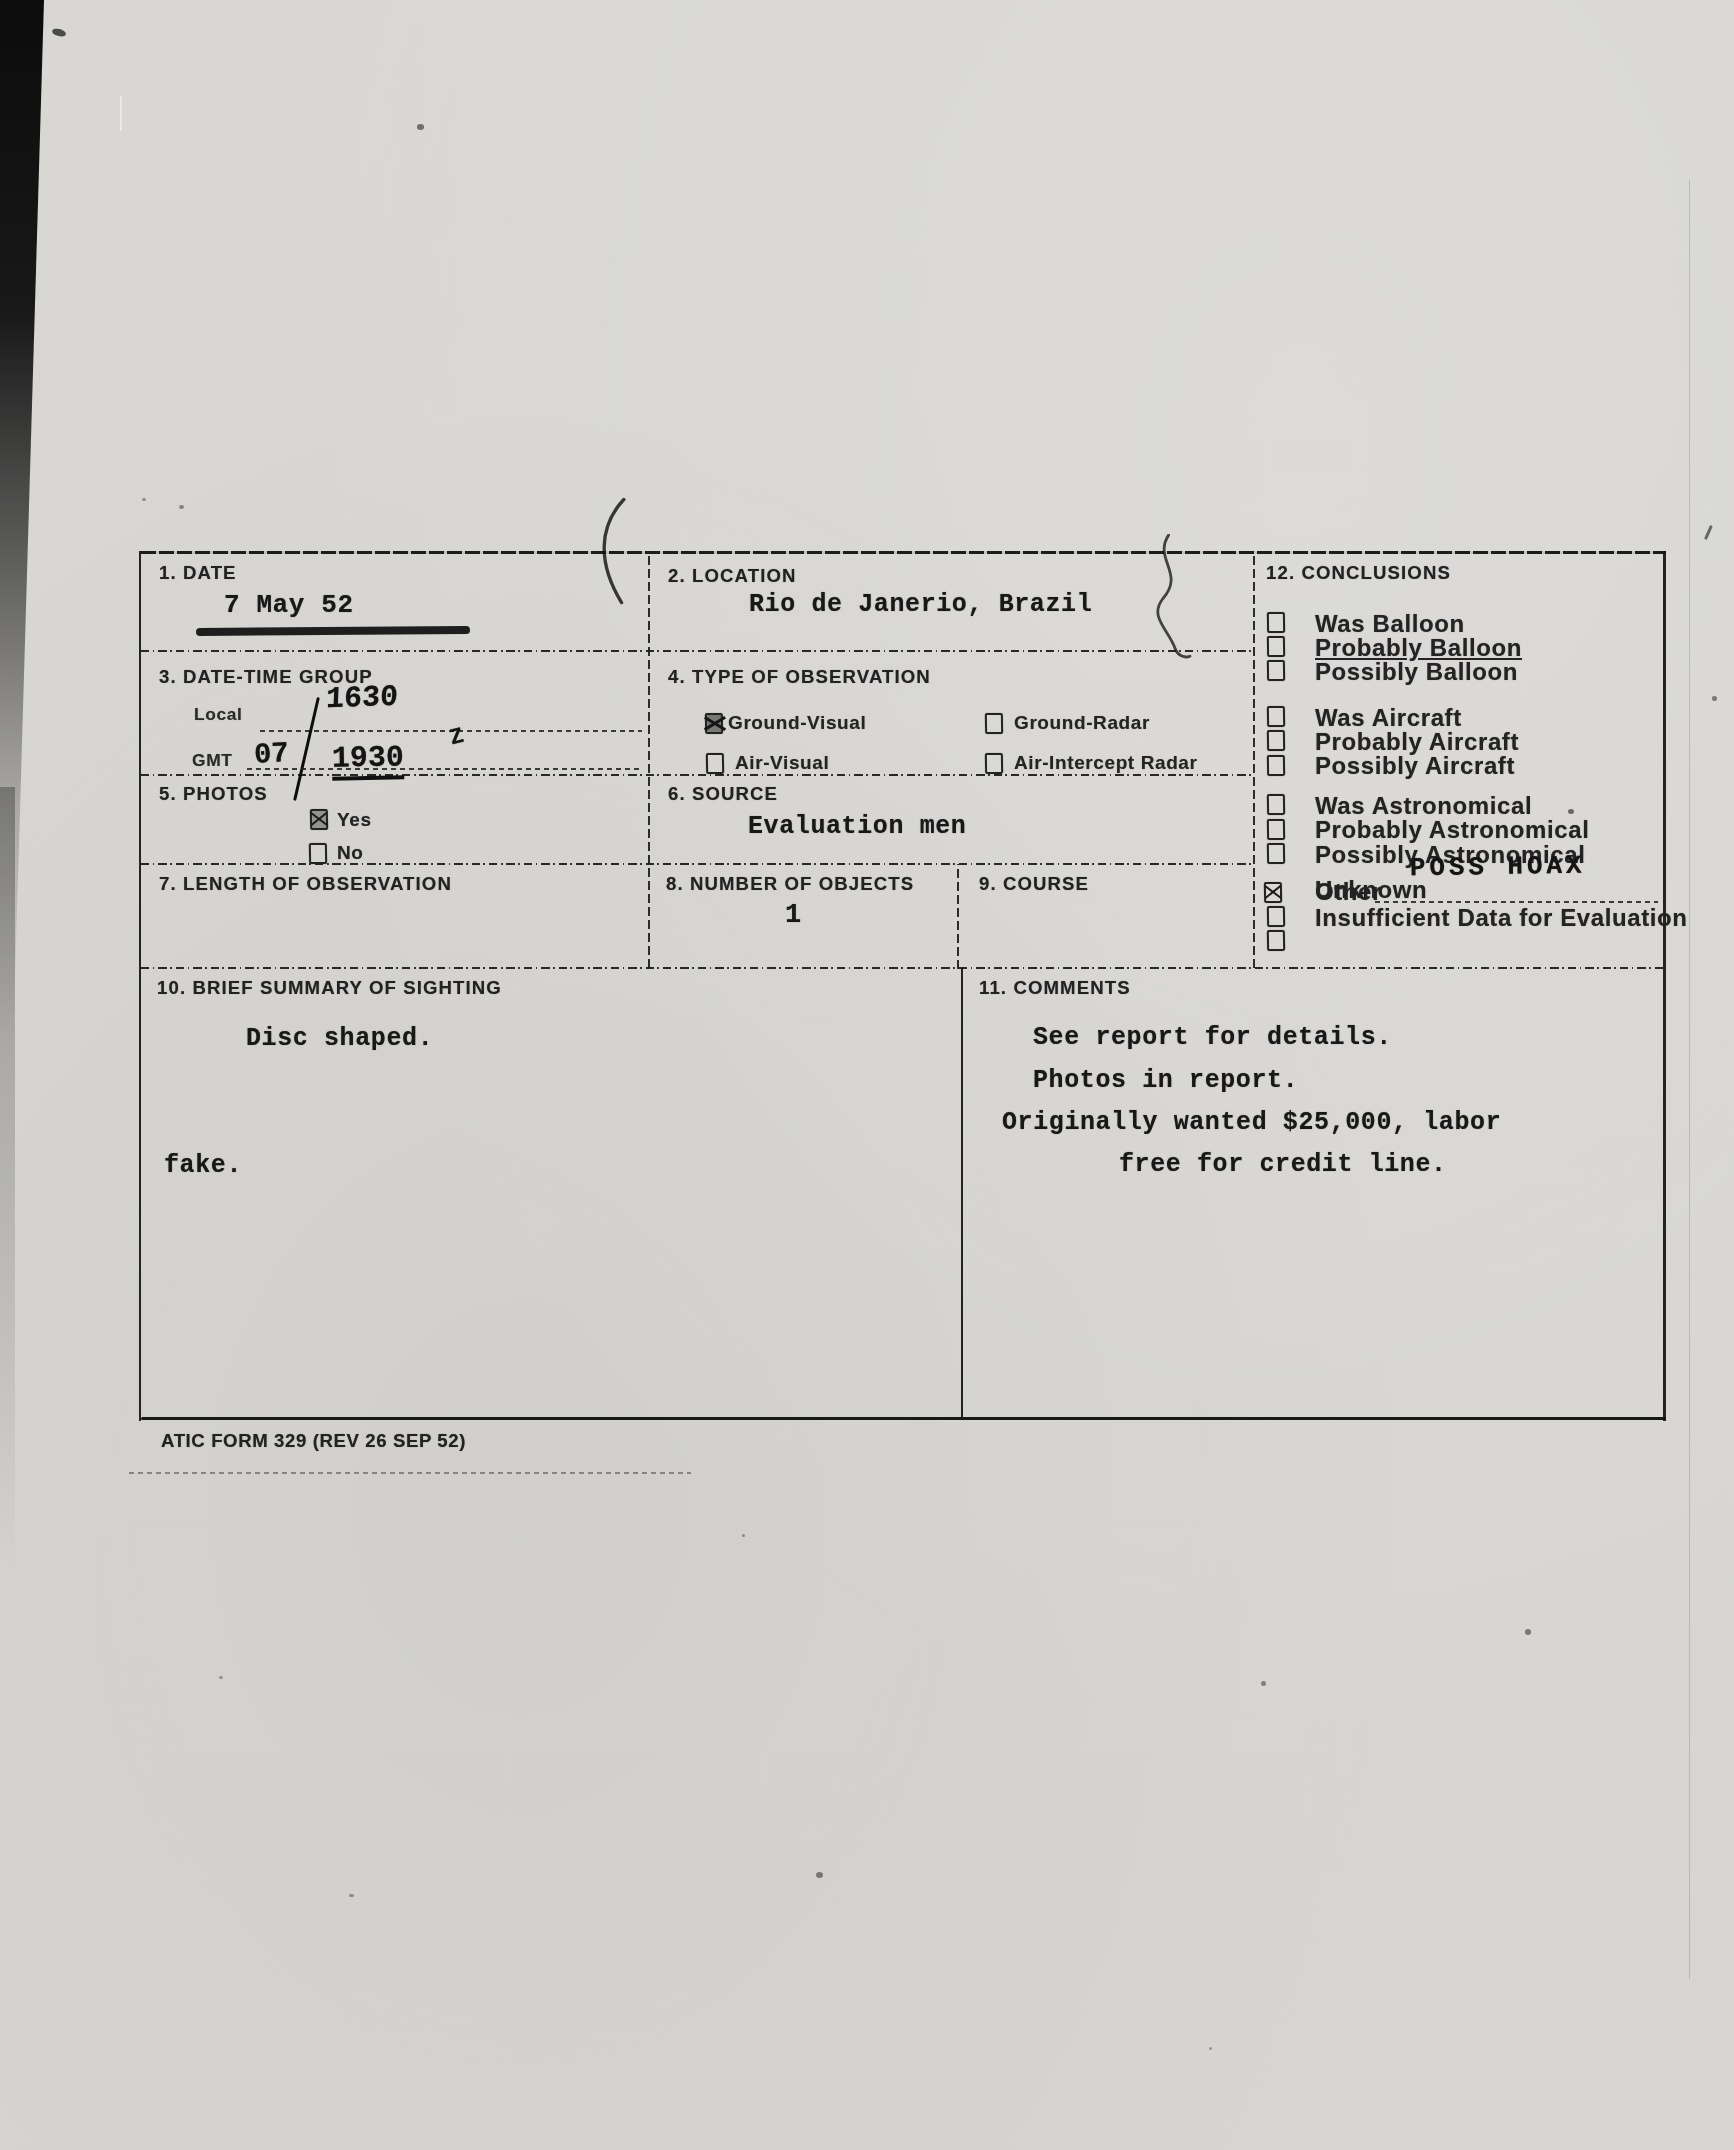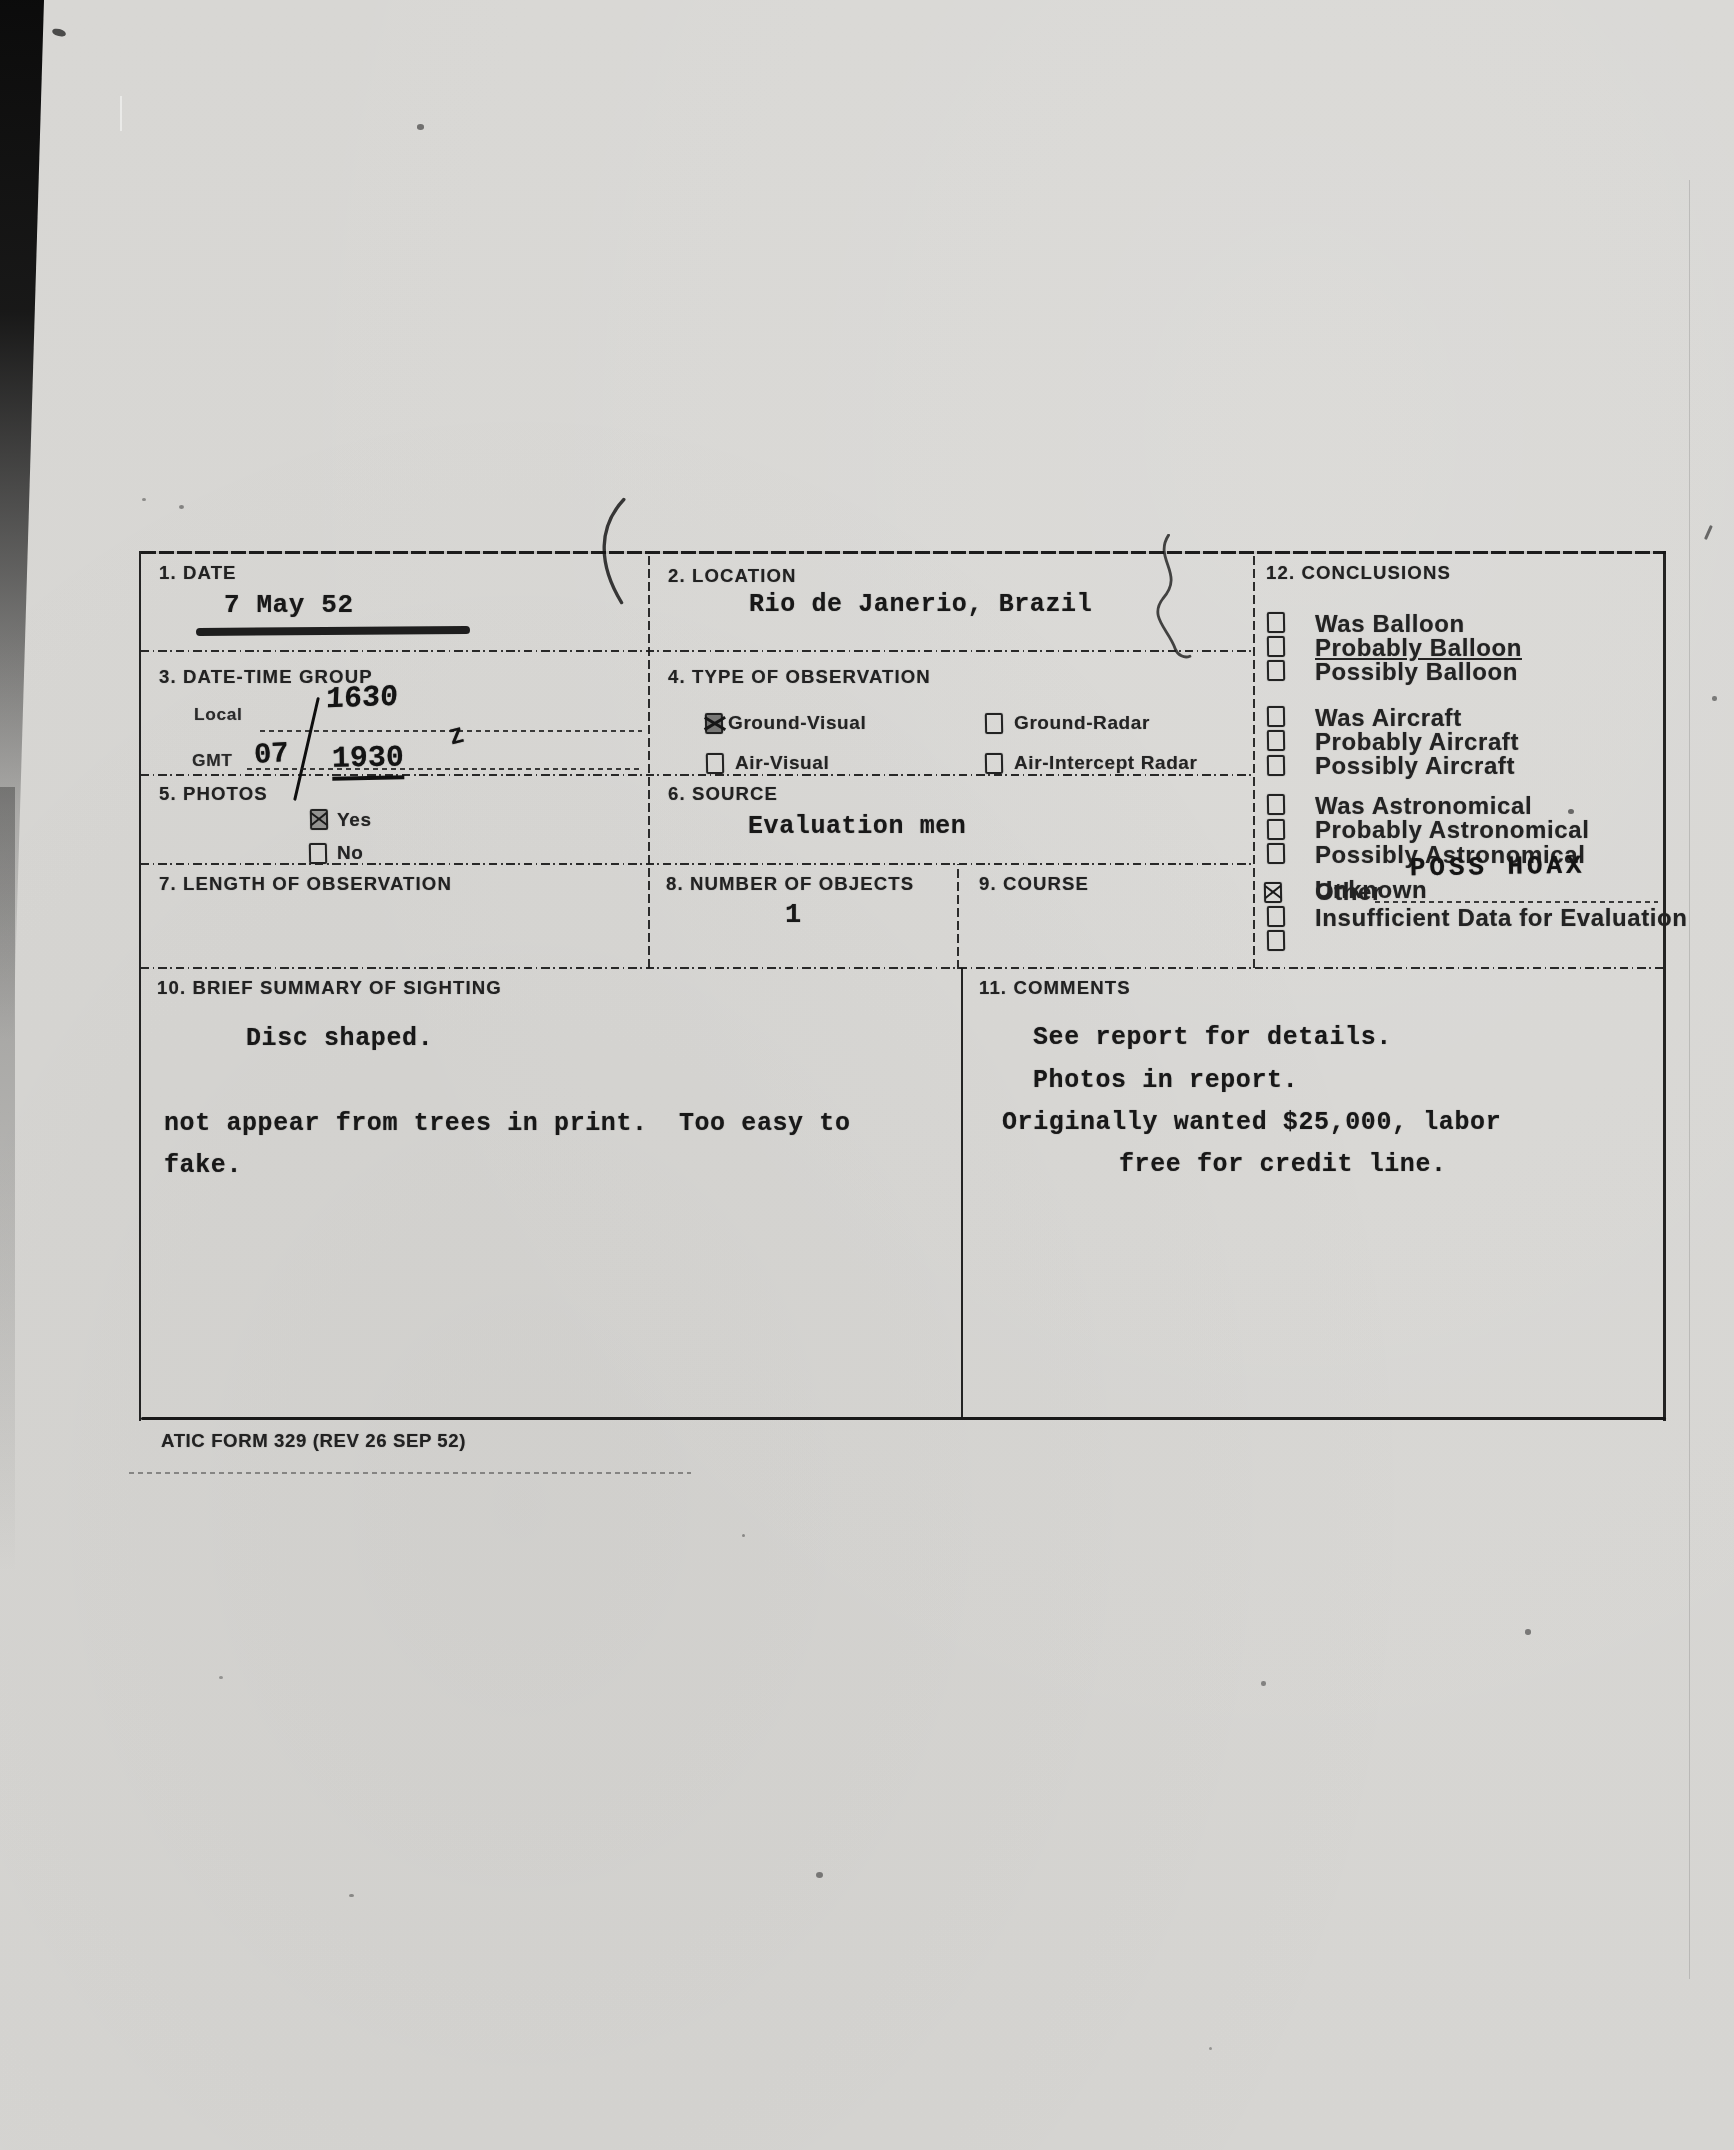--- a/index.html
+++ b/index.html
@@ -184,21 +184,20 @@
   <span class="cb xmark" style="left:1264px;top:882px;"></span>
   <div class="concl-label" style="left:1315px;top:878px;">Other</div>
   <div class="dotline" style="left:1375px;top:901px;width:283px;"></div>
   <span class="cb" style="left:1267px;top:906px;"></span>
   <div class="concl-label" style="left:1315px;top:904px;">Insufficient Data for Evaluation</div>
   <span class="cb" style="left:1267px;top:930px;"></span>
   <div class="concl-label" style="left:1315px;top:876px;">Unknown</div>
 
   <div class="lbl" style="left:157px;top:977px;">10. BRIEF SUMMARY OF SIGHTING</div>
   <div class="typed" style="left:246px;top:1024px;">Disc shaped.</div>
-  <div class="typed" style="left:164px;top:1109px;">not appear from trees in print.  Too easy to</div>
   <div class="typed" style="left:164px;top:1151px;">fake.</div>
 
   <div class="lbl" style="left:979px;top:977px;">11. COMMENTS</div>
   <div class="typed" style="left:1033px;top:1023px;">See report for details.</div>
   <div class="typed" style="left:1033px;top:1066px;">Photos in report.</div>
   <div class="typed" style="left:1002px;top:1108px;">Originally wanted $25,000, labor</div>
   <div class="typed" style="left:1119px;top:1150px;">free for credit line.</div>
 
   <div class="footer">ATIC FORM 329 (REV 26 SEP 52)</div>
 

